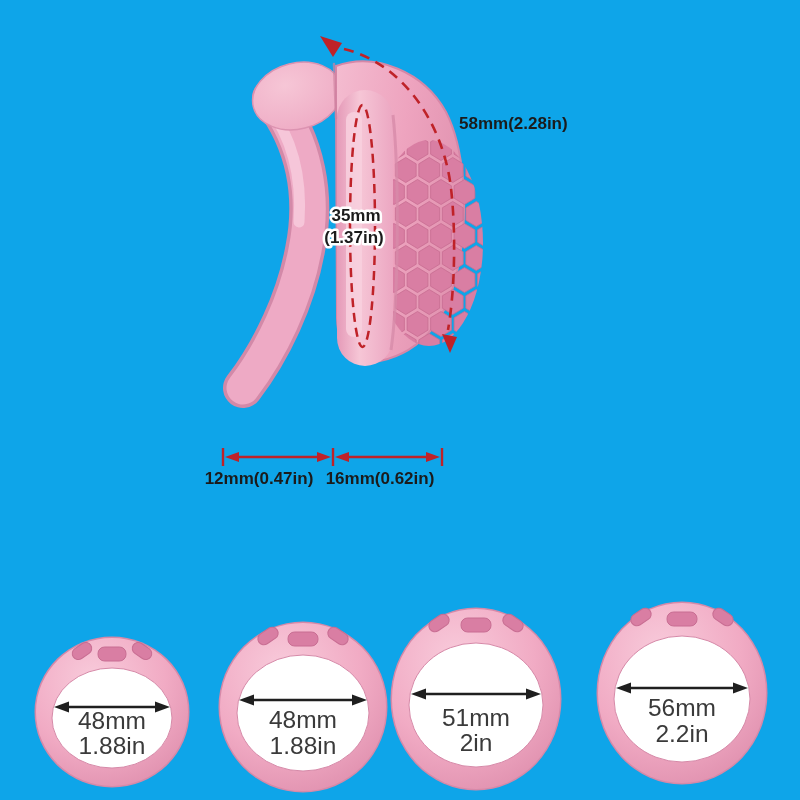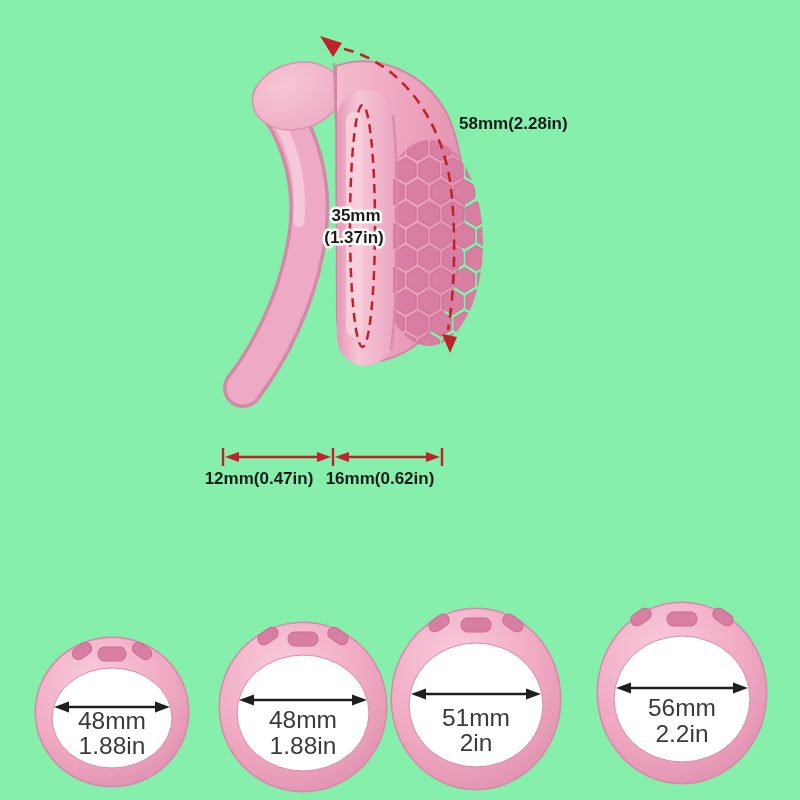--- a/index.html
+++ b/index.html
@@ -6,21 +6,21 @@
     --annotation-red:#bf2228;
     --text-black:#1b1b1b;
     --ring-text:#3a3a3a;
     --pink-main:#efa8c2;
     --pink-light:#f7c9d9;
     --pink-dark:#d689a8;
     --pink-deep:#d97ea3;
     --slot-stroke:#c86d92;
   }
   html,body{margin:0;padding:0;background:#ffffff;}
-  .stage{width:800px;height:800px;position:relative;background:#86efac;overflow:hidden;}
+  .stage{width:800px;height:800px;position:relative;background:#0ea5e9;overflow:hidden;}
   svg{display:block;}
   text{font-family:"Liberation Sans","DejaVu Sans",sans-serif;}
   .dim-label{font-weight:700;fill:var(--text-black);}
   .halo{stroke:#ffffff;stroke-width:5px;paint-order:stroke;stroke-linejoin:round;}
   .ring-label{font-weight:400;fill:var(--ring-text);}
   .red-dash{fill:none;stroke:var(--annotation-red);}
   .red-line{stroke:var(--annotation-red);stroke-width:2.4;}
   .red-fill{fill:var(--annotation-red);}
   .blk-line{stroke:#1f1f1f;stroke-width:2.6;}
   .blk-fill{fill:#1f1f1f;}

